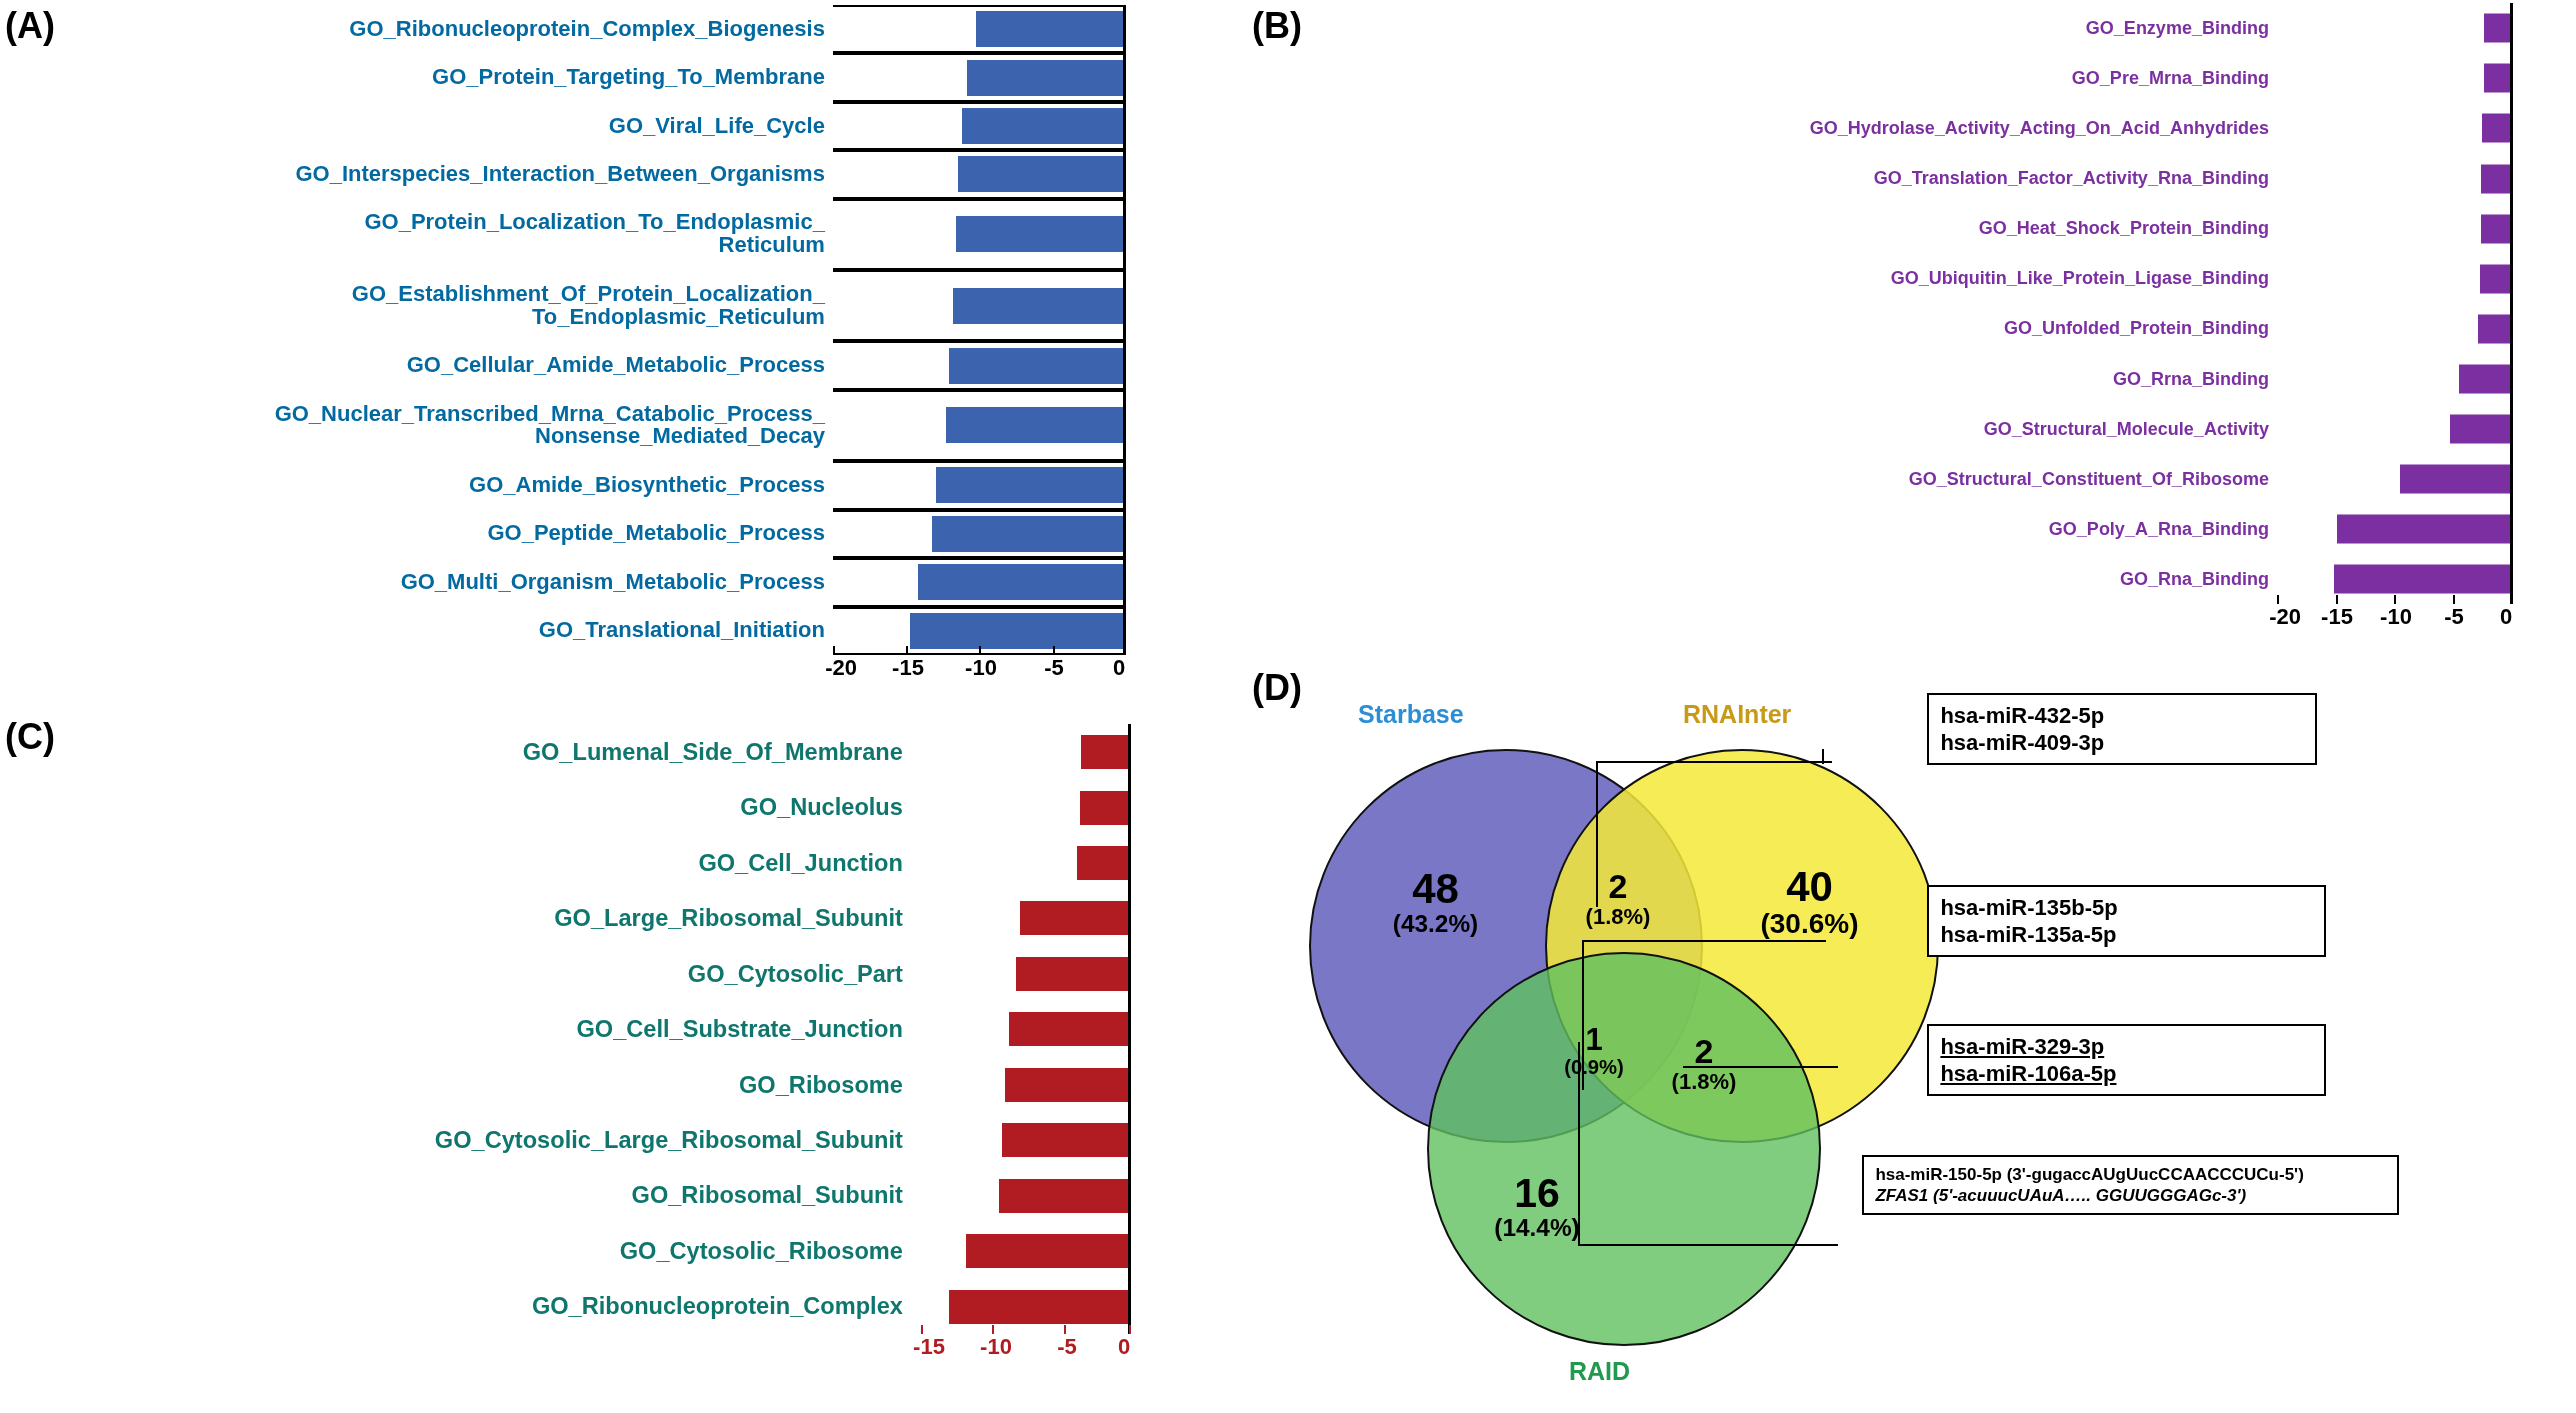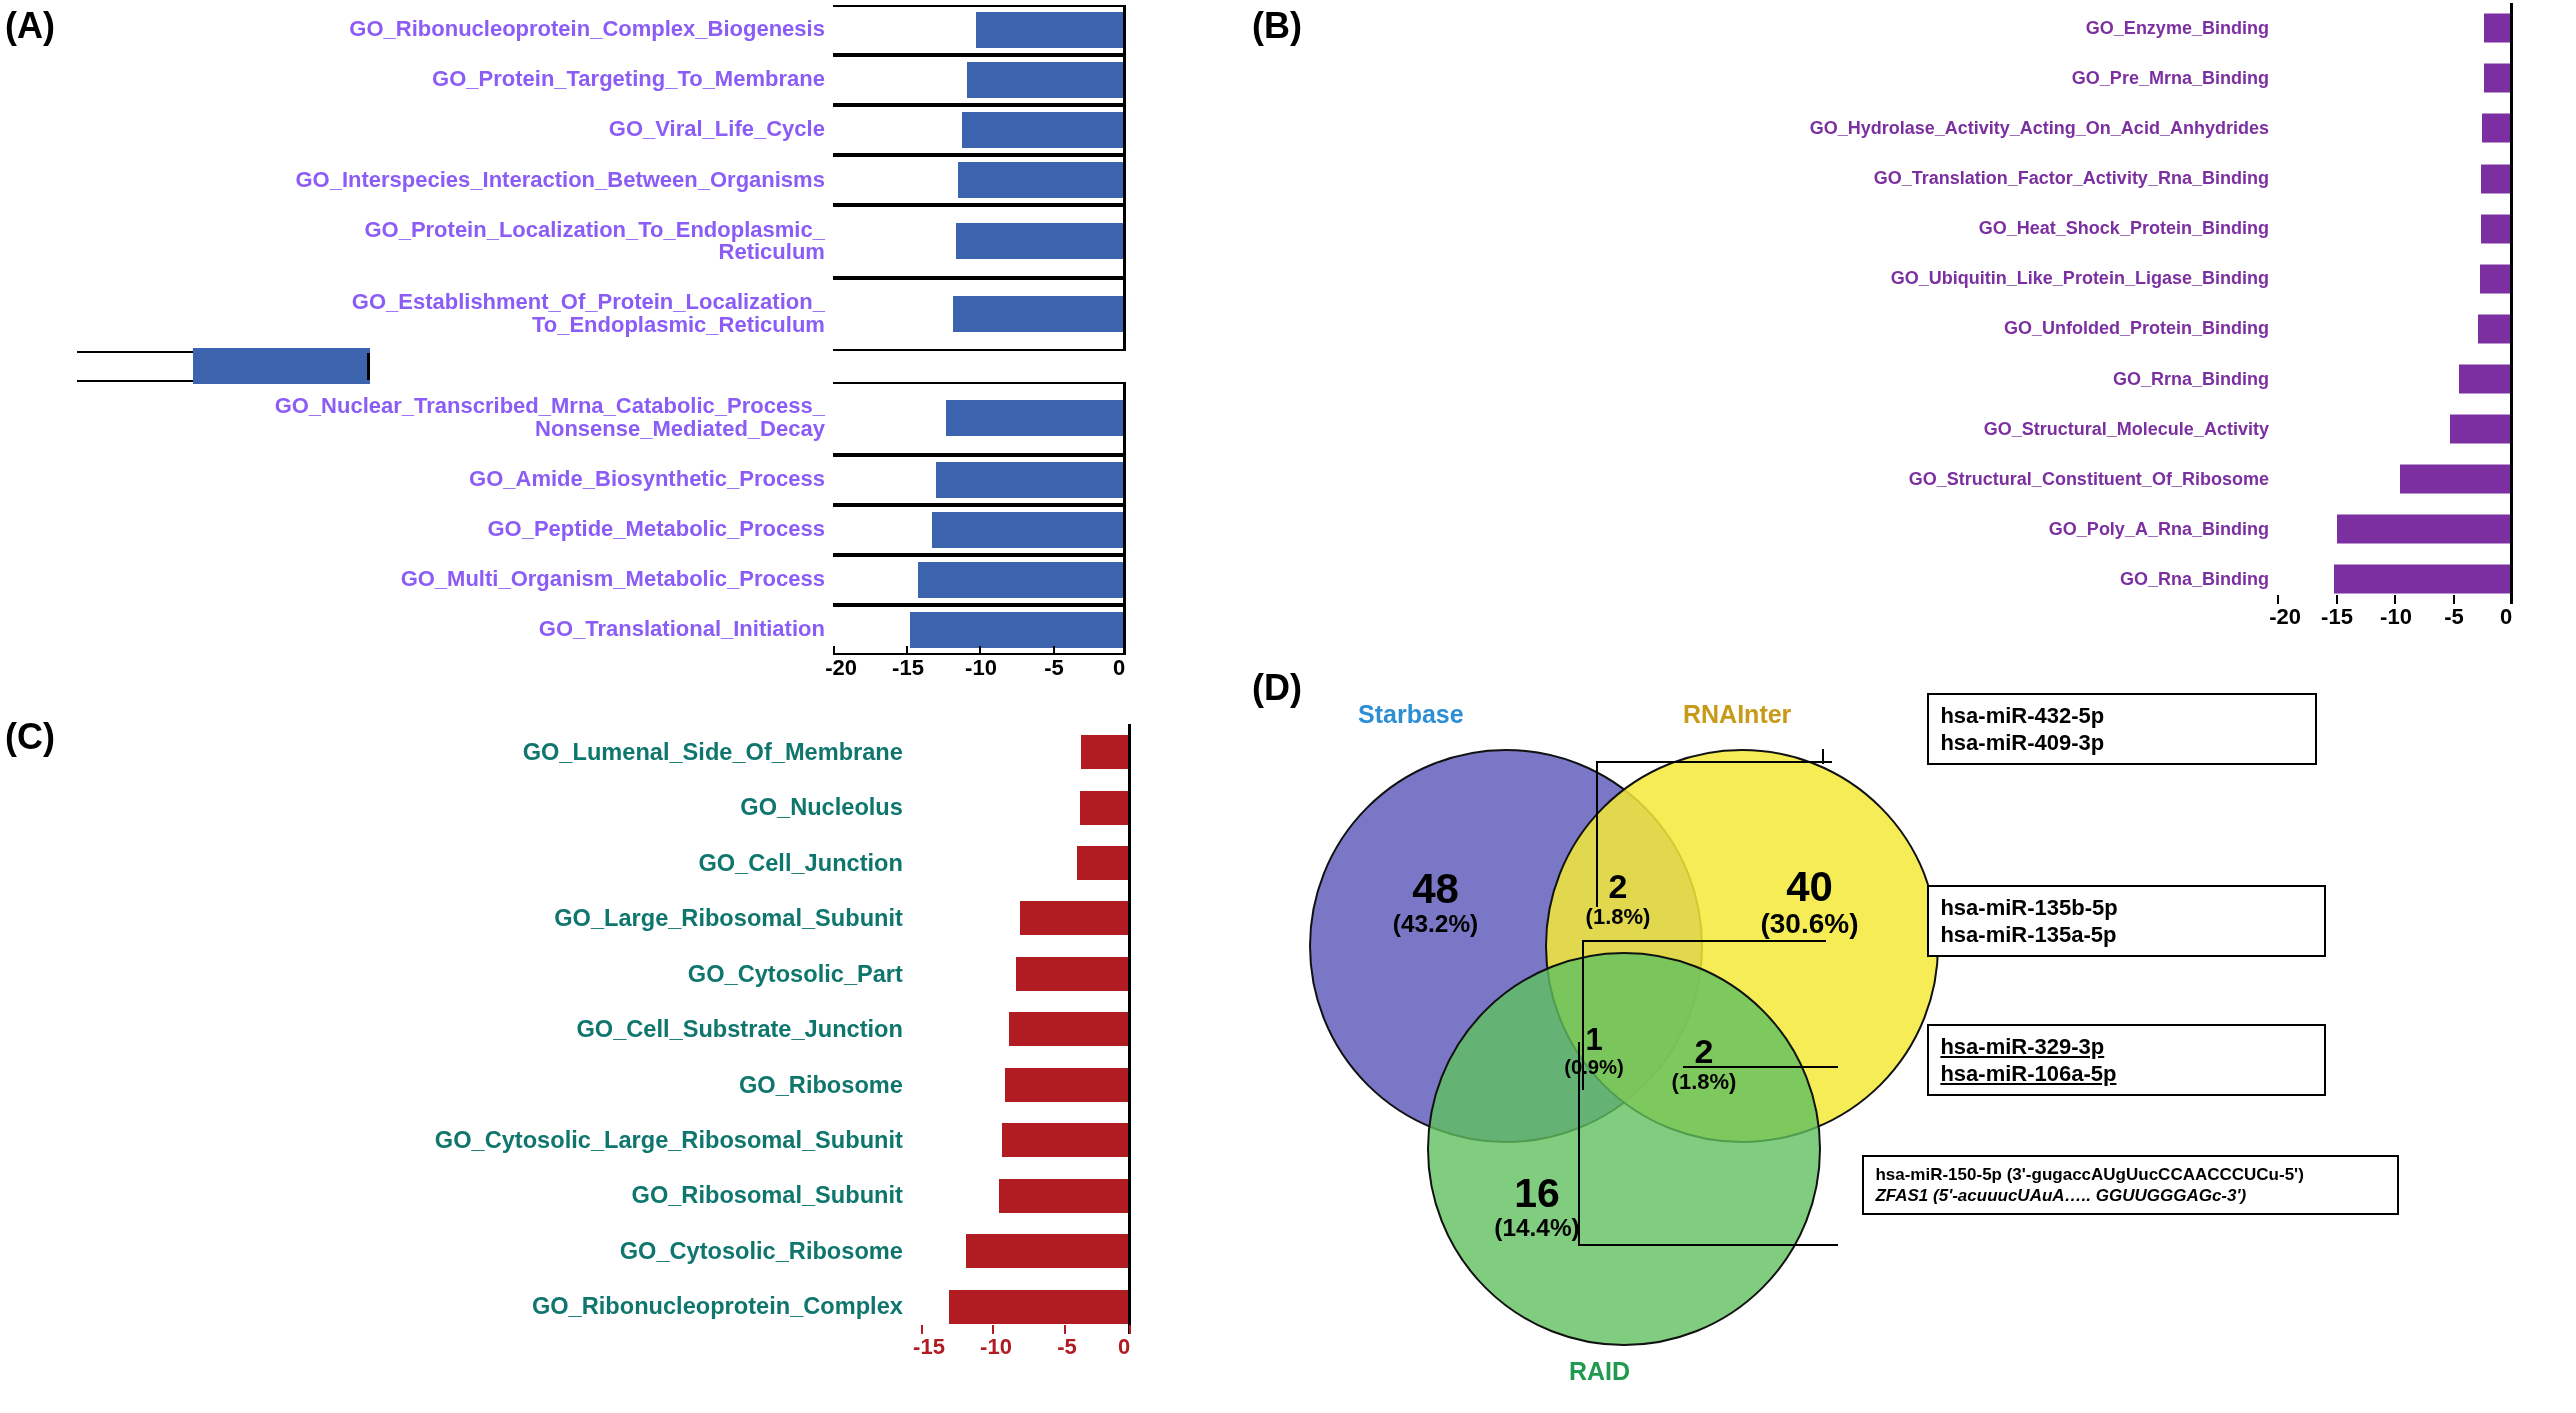--- a/index.html
+++ b/index.html
@@ -83,21 +83,21 @@
     position: absolute;
     top: -9px;
     width: 2.4px;
     height: 9px;
   }
 
   
   #panelA { left: 0; top: 0; width: 1236px; height: 700px; }
   #panelA .panel-label { left: 4.9px; top: 4.9px; }
   #chartA { left: 77px; top: 4.9px; width: 1074px; height: 683px; }
-  #chartA .row-label { width: 756px; font-size: 22px; color: #8b5cf6; }
+  #chartA .row-label { width: 756px; font-size: 22px; color: #0369a1; }
   #chartA .plot { width: 293px; border-top: 2.4px solid #000; border-bottom: 2.4px solid #000; }
   #chartA .bar { background: #3b63ae; height: 36px; }
   #chartA .axis-line { right: 0; background: #000; }
   #chartA .tick { color: #000; }
   #chartA .tickmark { background: #000; }
 
   
   #panelB { left: 1244px; top: 0; width: 1332px; height: 651px; }
   #panelB .panel-label { left: 8.1px; top: 4.9px; }
   #chartB { left: 65px; top: 3.3px; width: 1253px; height: 634px; }
@@ -205,20 +205,21 @@
         </div>
       <div class="row">
           <div class="row-label">GO_Establishment_Of_Protein_Localization_
 To_Endoplasmic_Reticulum</div>
           <div class="plot">
             <div class="bar" style="width:173px"></div>
             <div class="axis-line"></div>
           </div>
         </div>
       <div class="row">
+          <div class="row-label">GO_Cellular_Amide_Metabolic_Process</div>
           <div class="plot">
             <div class="bar" style="width:177px"></div>
             <div class="axis-line"></div>
           </div>
         </div>
       <div class="row">
           <div class="row-label">GO_Nuclear_Transcribed_Mrna_Catabolic_Process_
 Nonsense_Mediated_Decay</div>
           <div class="plot">
             <div class="bar" style="width:180px"></div>

